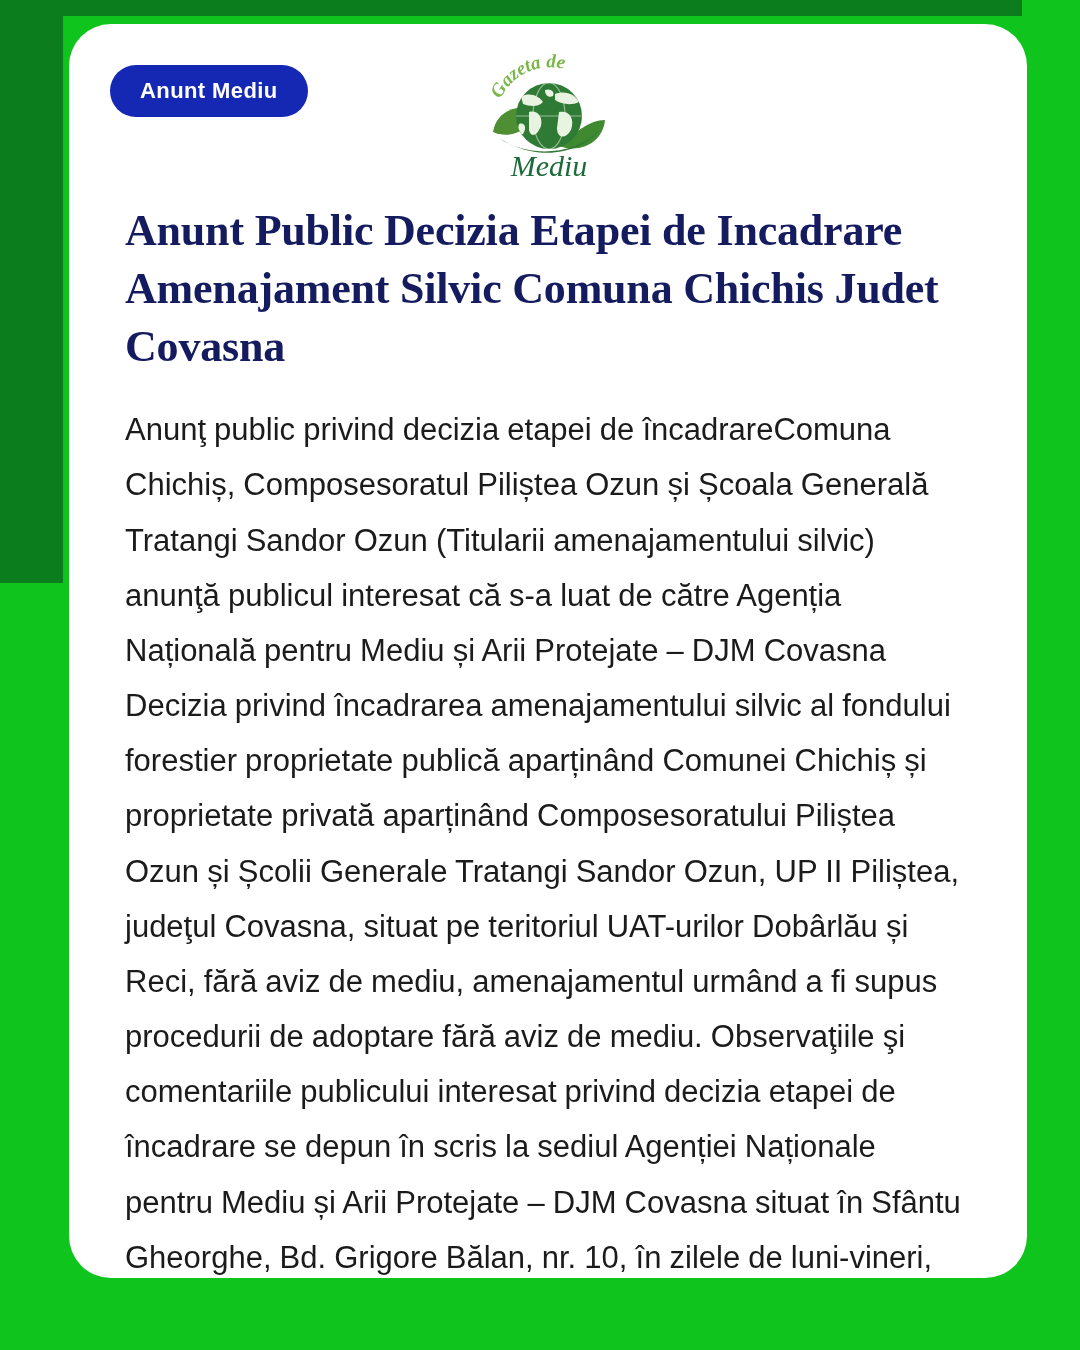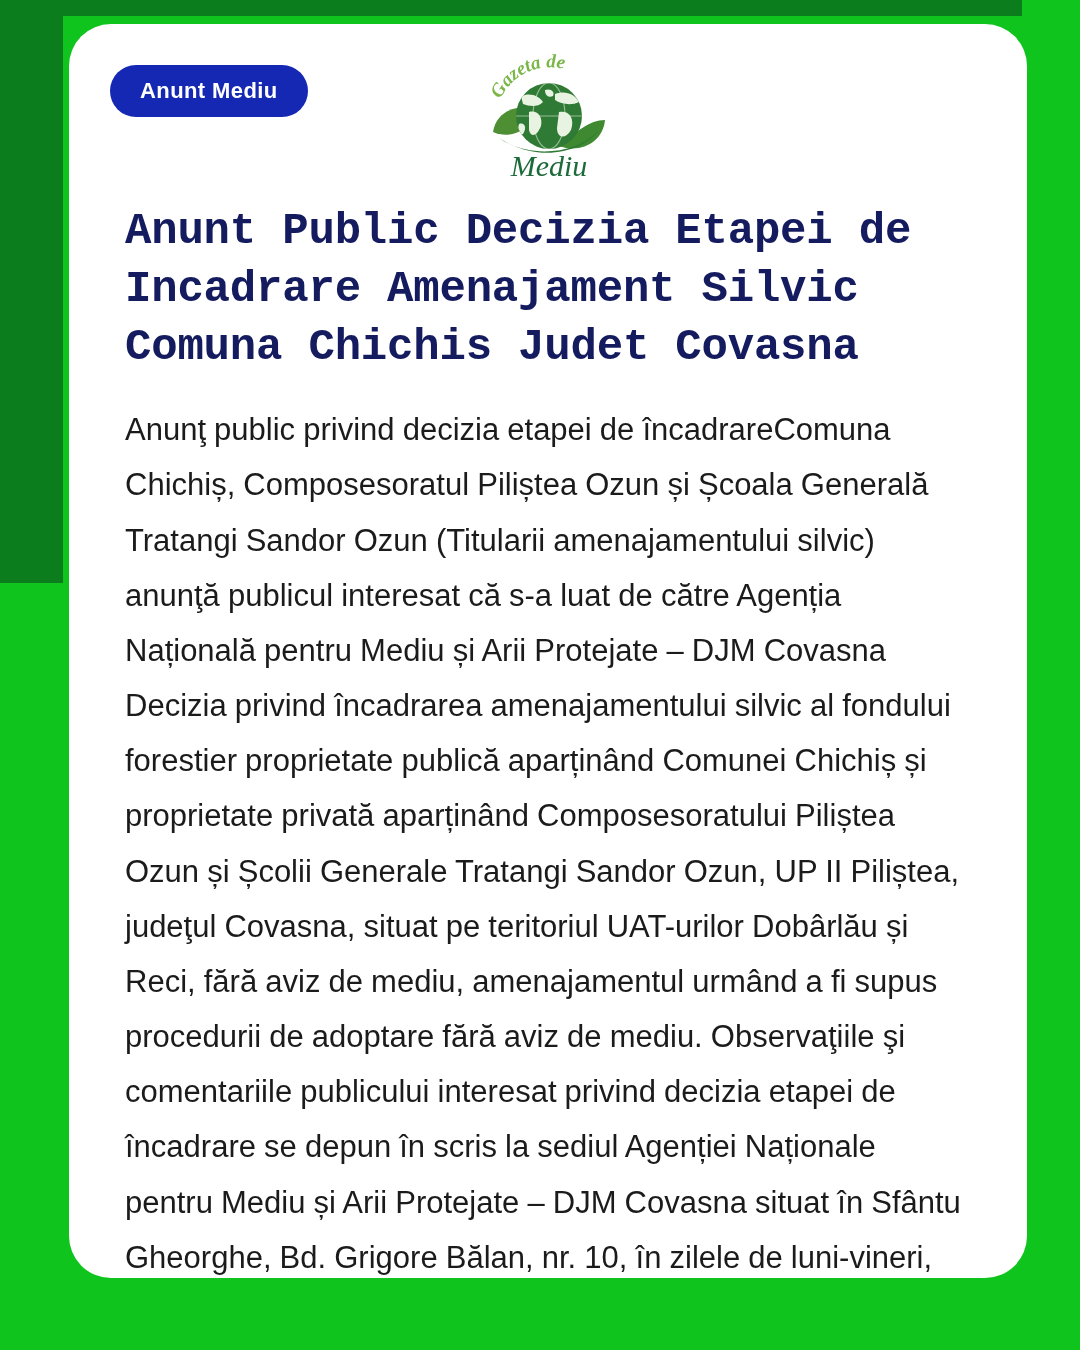--- a/index.html
+++ b/index.html
@@ -99,21 +99,21 @@
 
   
   .title {
     margin: 20px 0 0 0;
     padding: 0 48px 0 48px;
     color: #141b5e;
     font-size: 44px;
     line-height: 1.32;
     font-weight: bold;
     letter-spacing: -0.2px;
-    font-family: Liberation Mono, monospace;
+    font-family: Liberation Serif, serif;
   }
 
   
   .body-text {
     margin: 26px 0 0 0;
     padding: 0 48px 40px 48px;
     color: #1b1b1b;
     font-size: 31px;
     line-height: 1.78;
     font-weight: normal;

